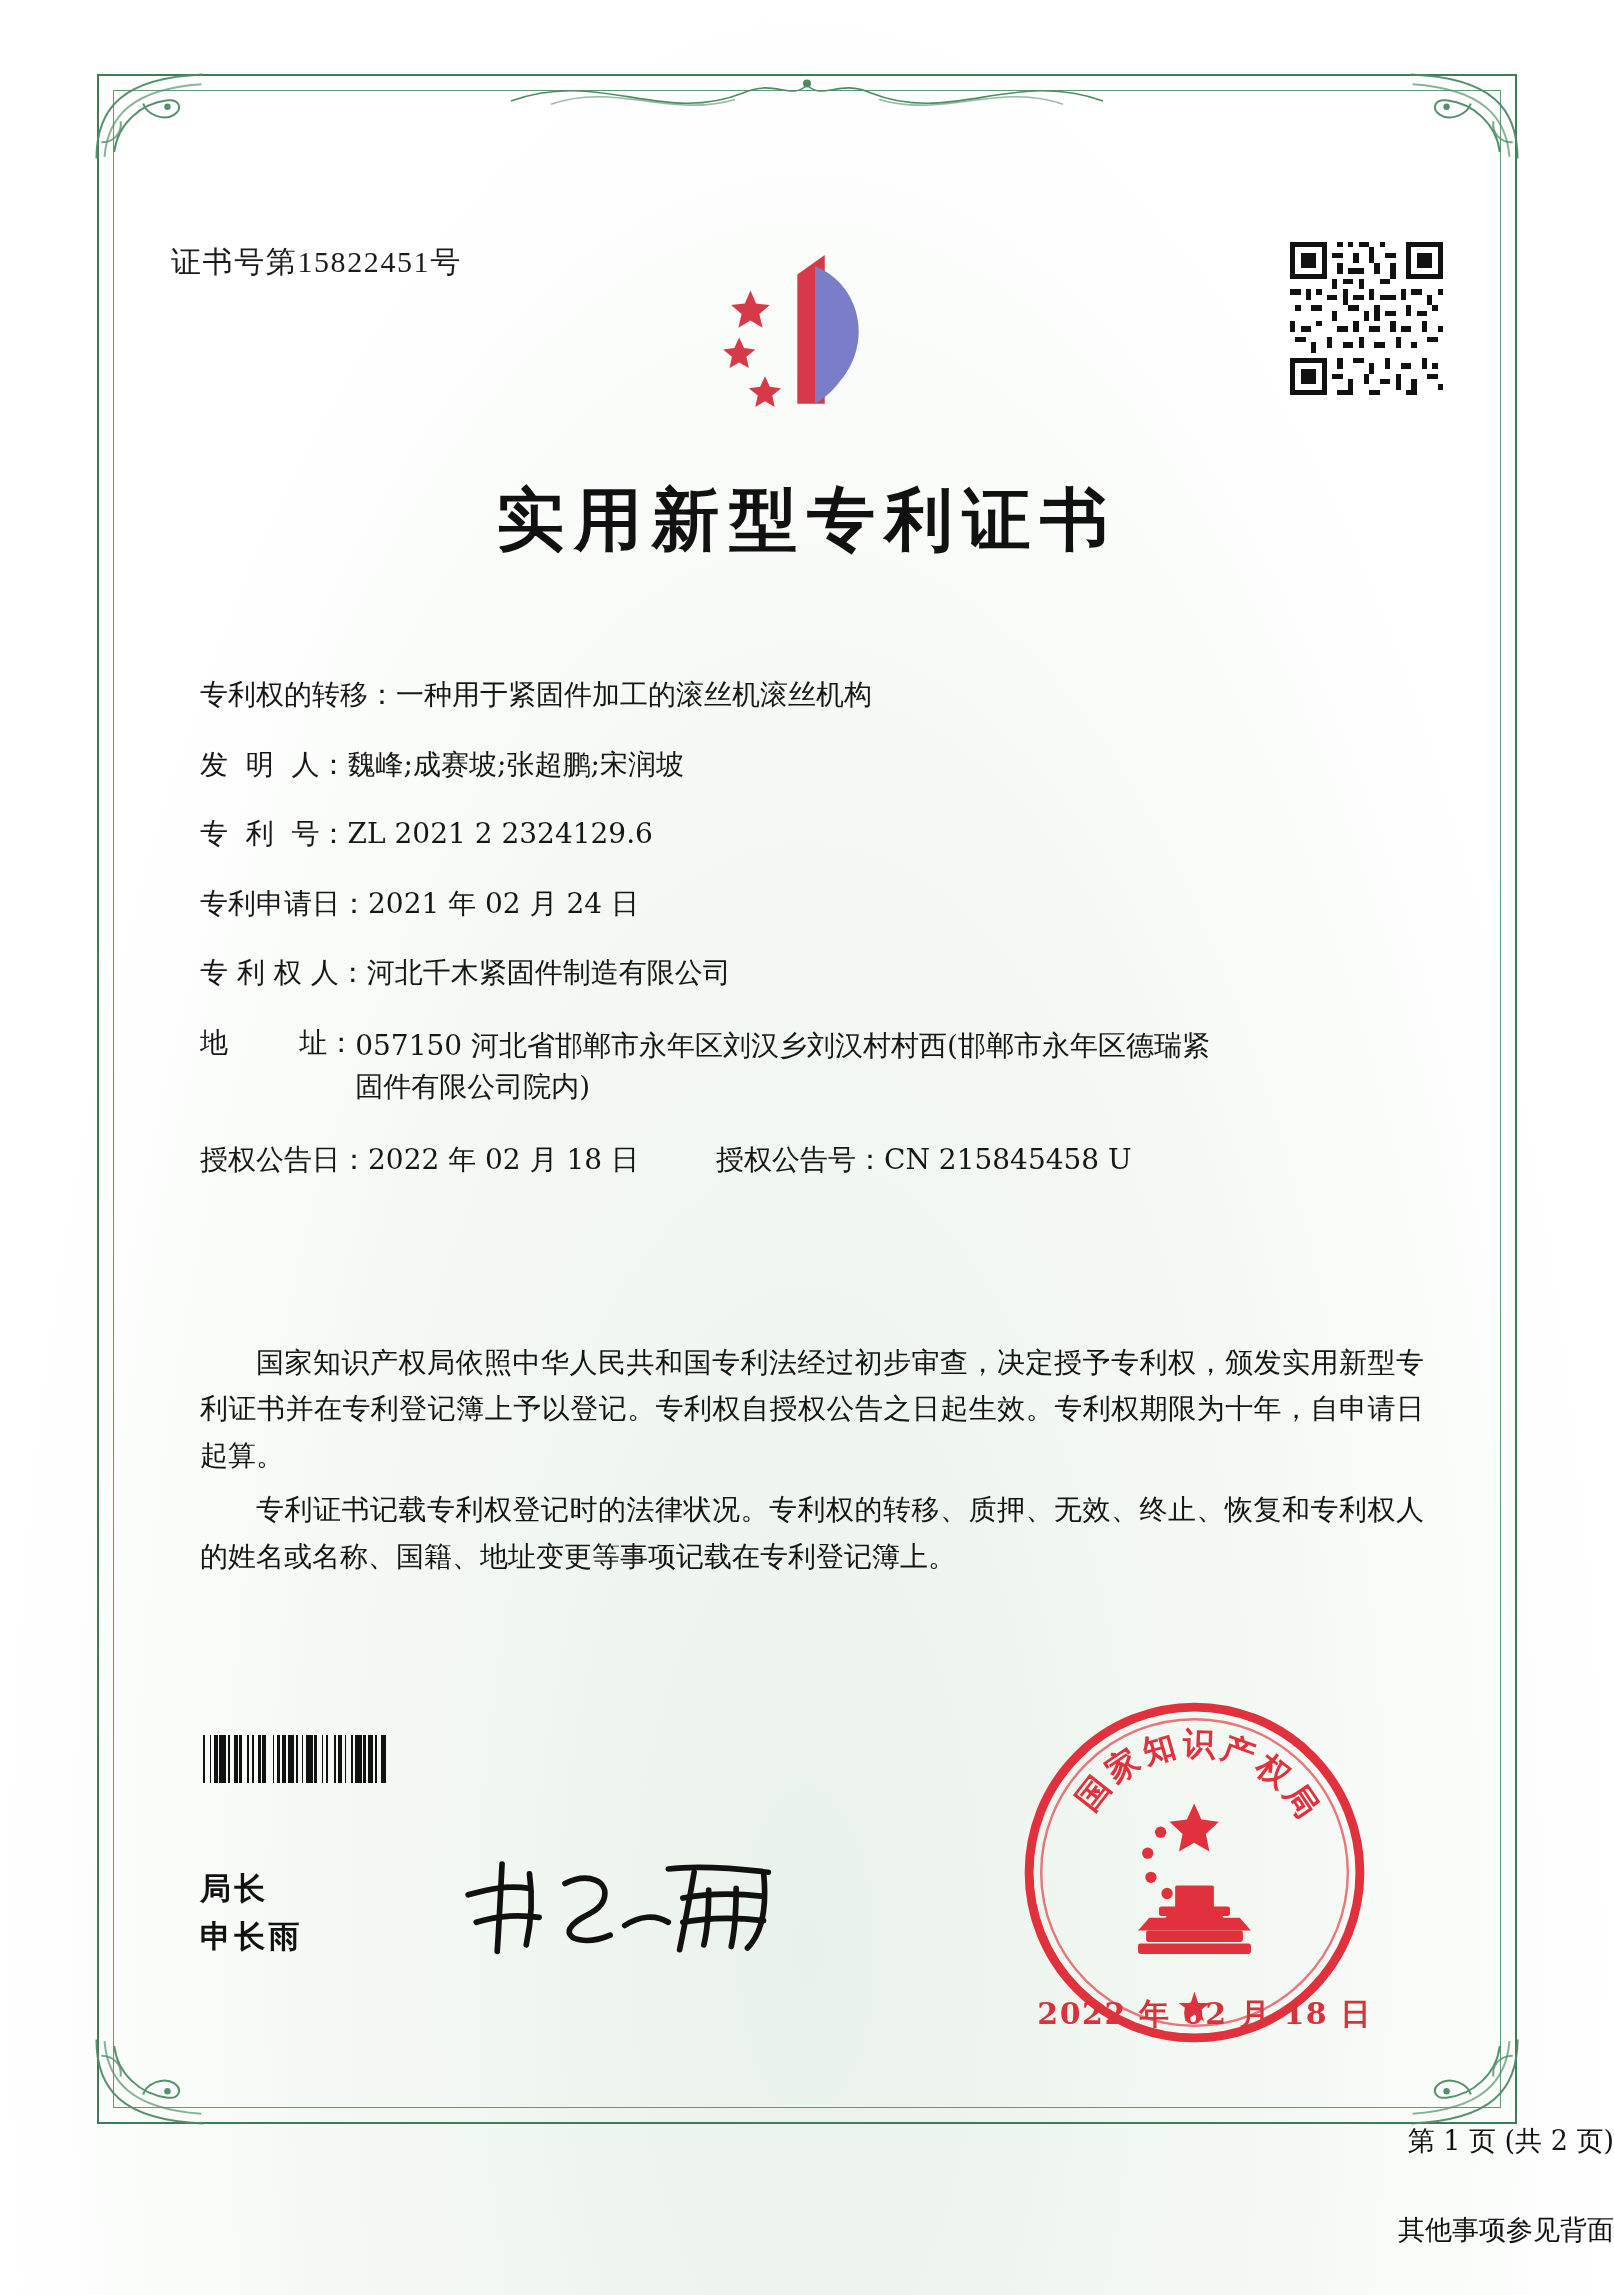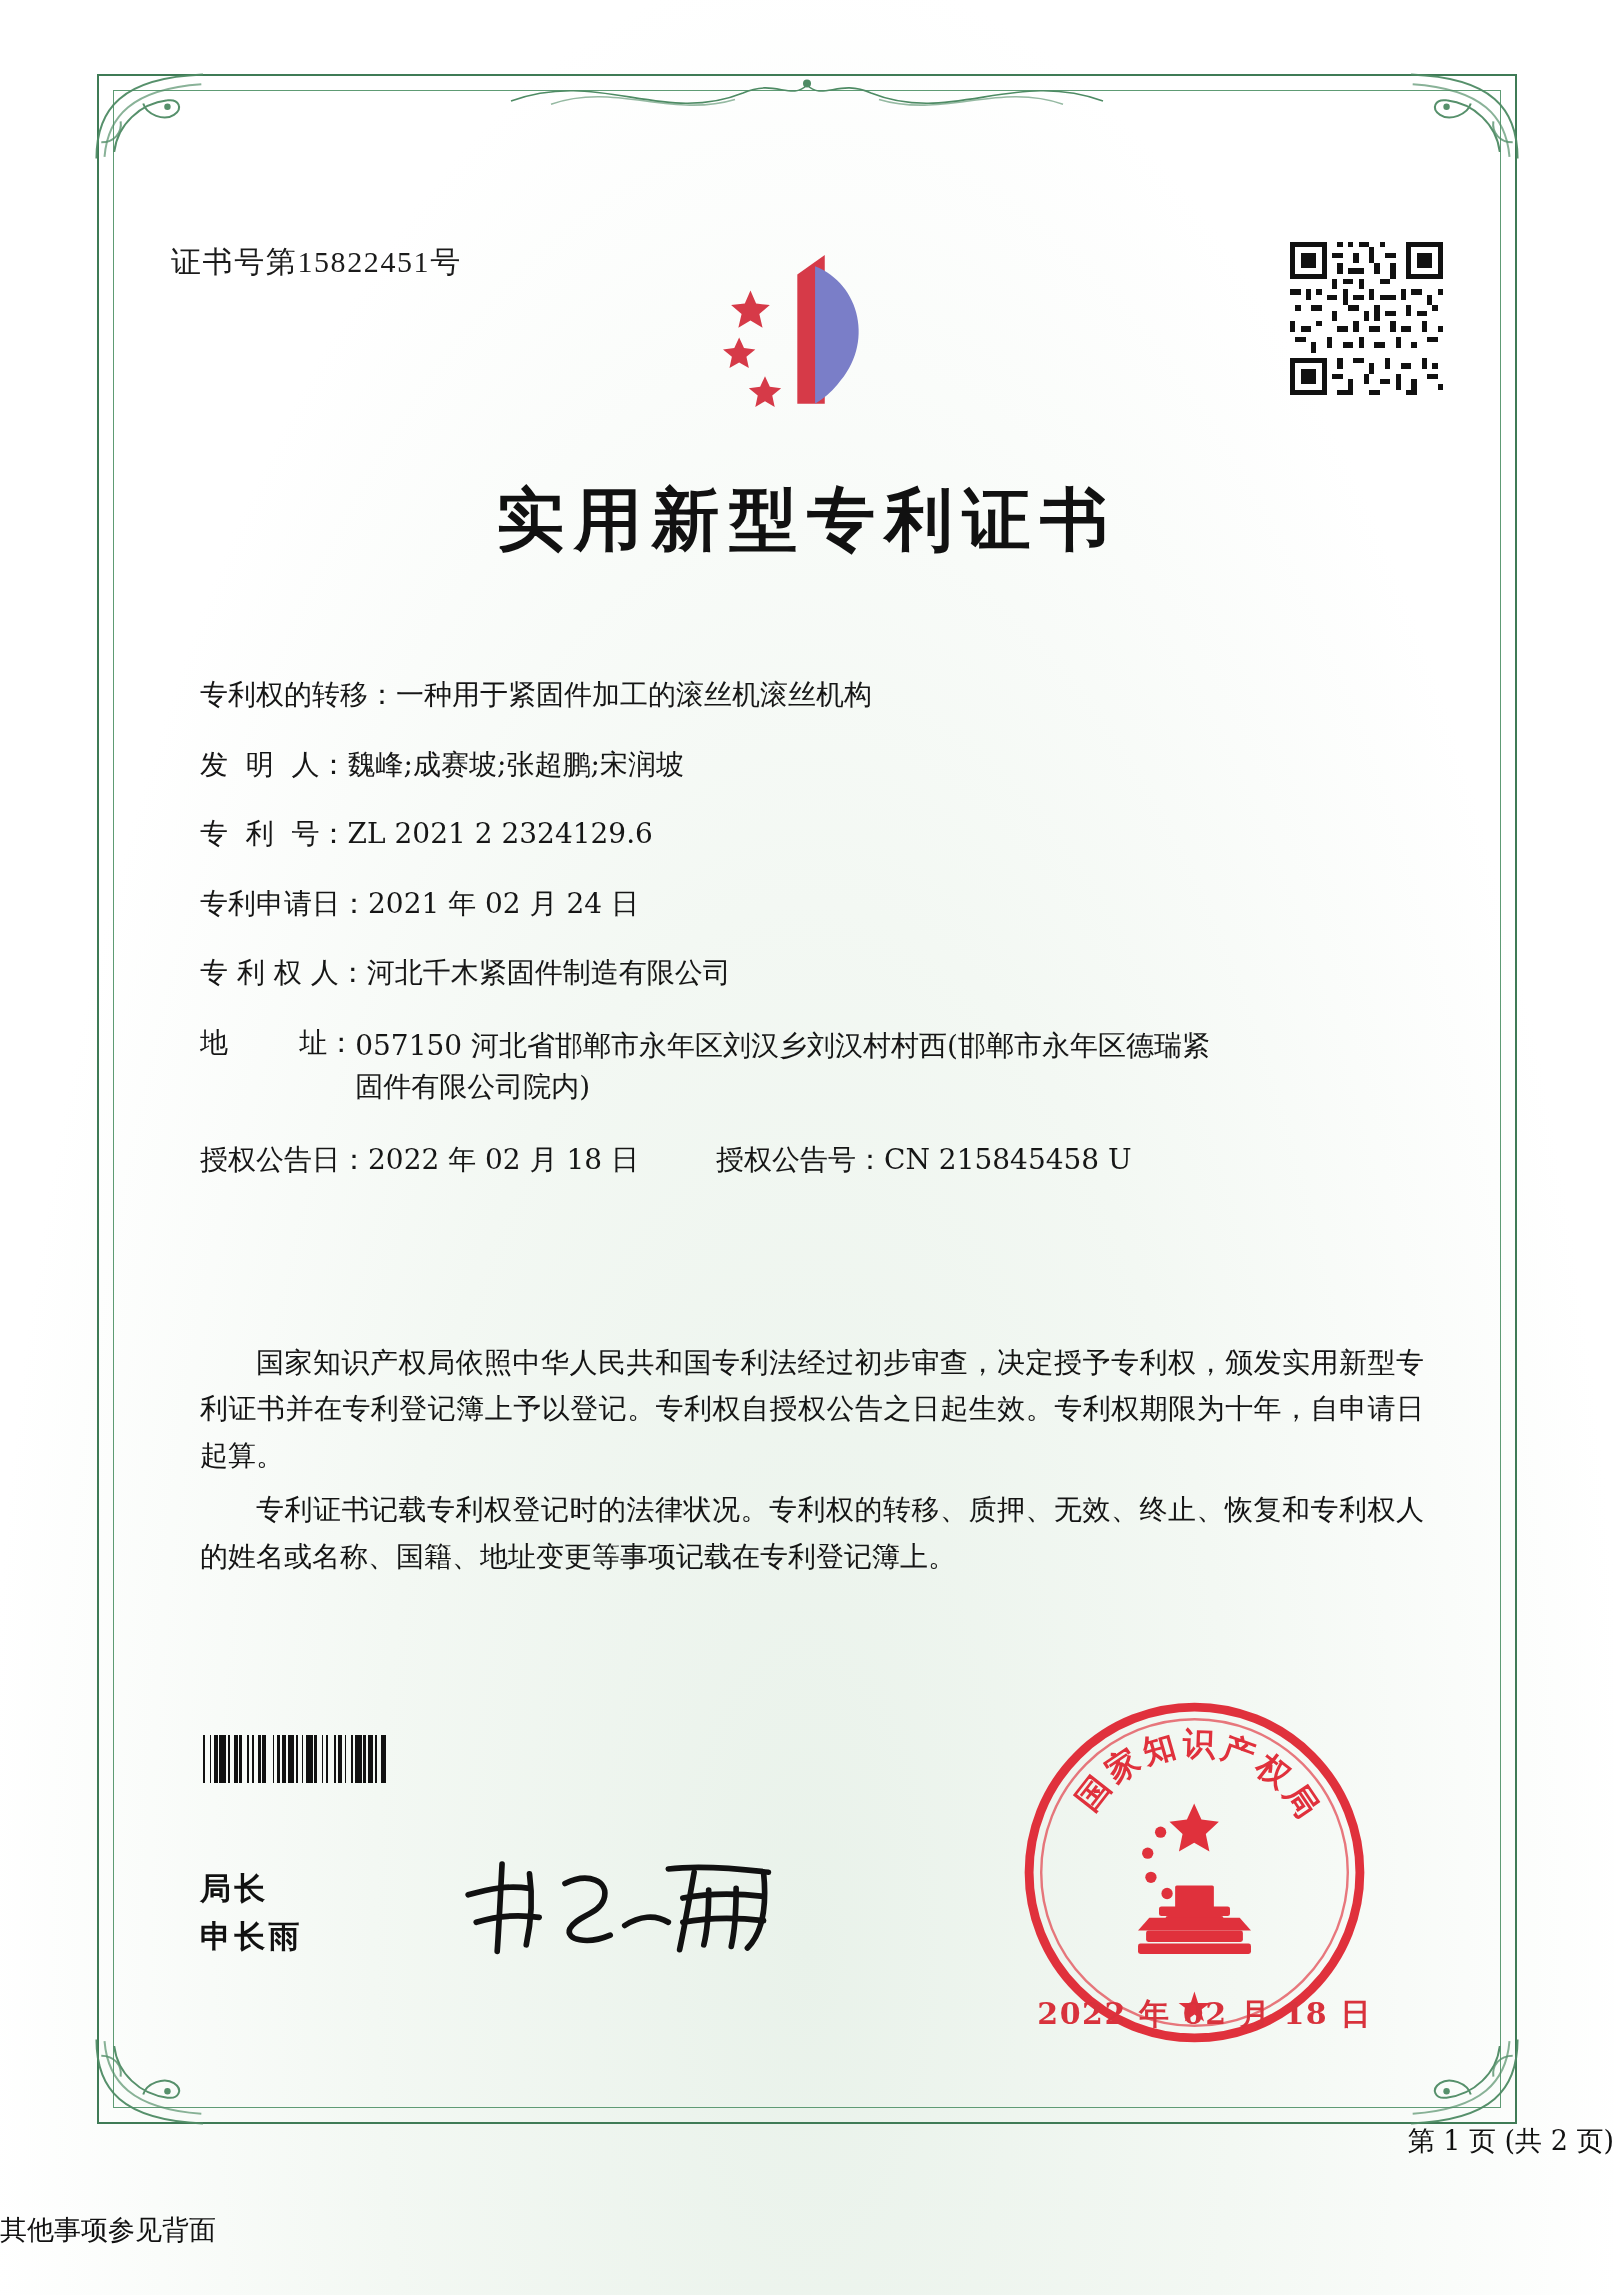--- a/index.html
+++ b/index.html
@@ -113,21 +113,21 @@
     position:absolute;right:242px;top:1994px;
     font-size:30px;color:#d8323c;letter-spacing:1.6px;font-weight:bold;
   }
 
   
   .page-no{
     position:absolute;left:0;right:0;top:2123px;text-align:right;
     font-size:27px;color:#111;
   }
   .backside-note{
-    position:absolute;left:0;right:0;top:2212px;text-align:left;
+    position:absolute;left:0;right:0;top:2212px;text-align:right;
     font-size:27px;color:#111;
   }
 </style>
 </head>
 <body>
 
 <div class="page">
 
   <div class="border-outer"></div>
   <div class="border-inner"></div>

